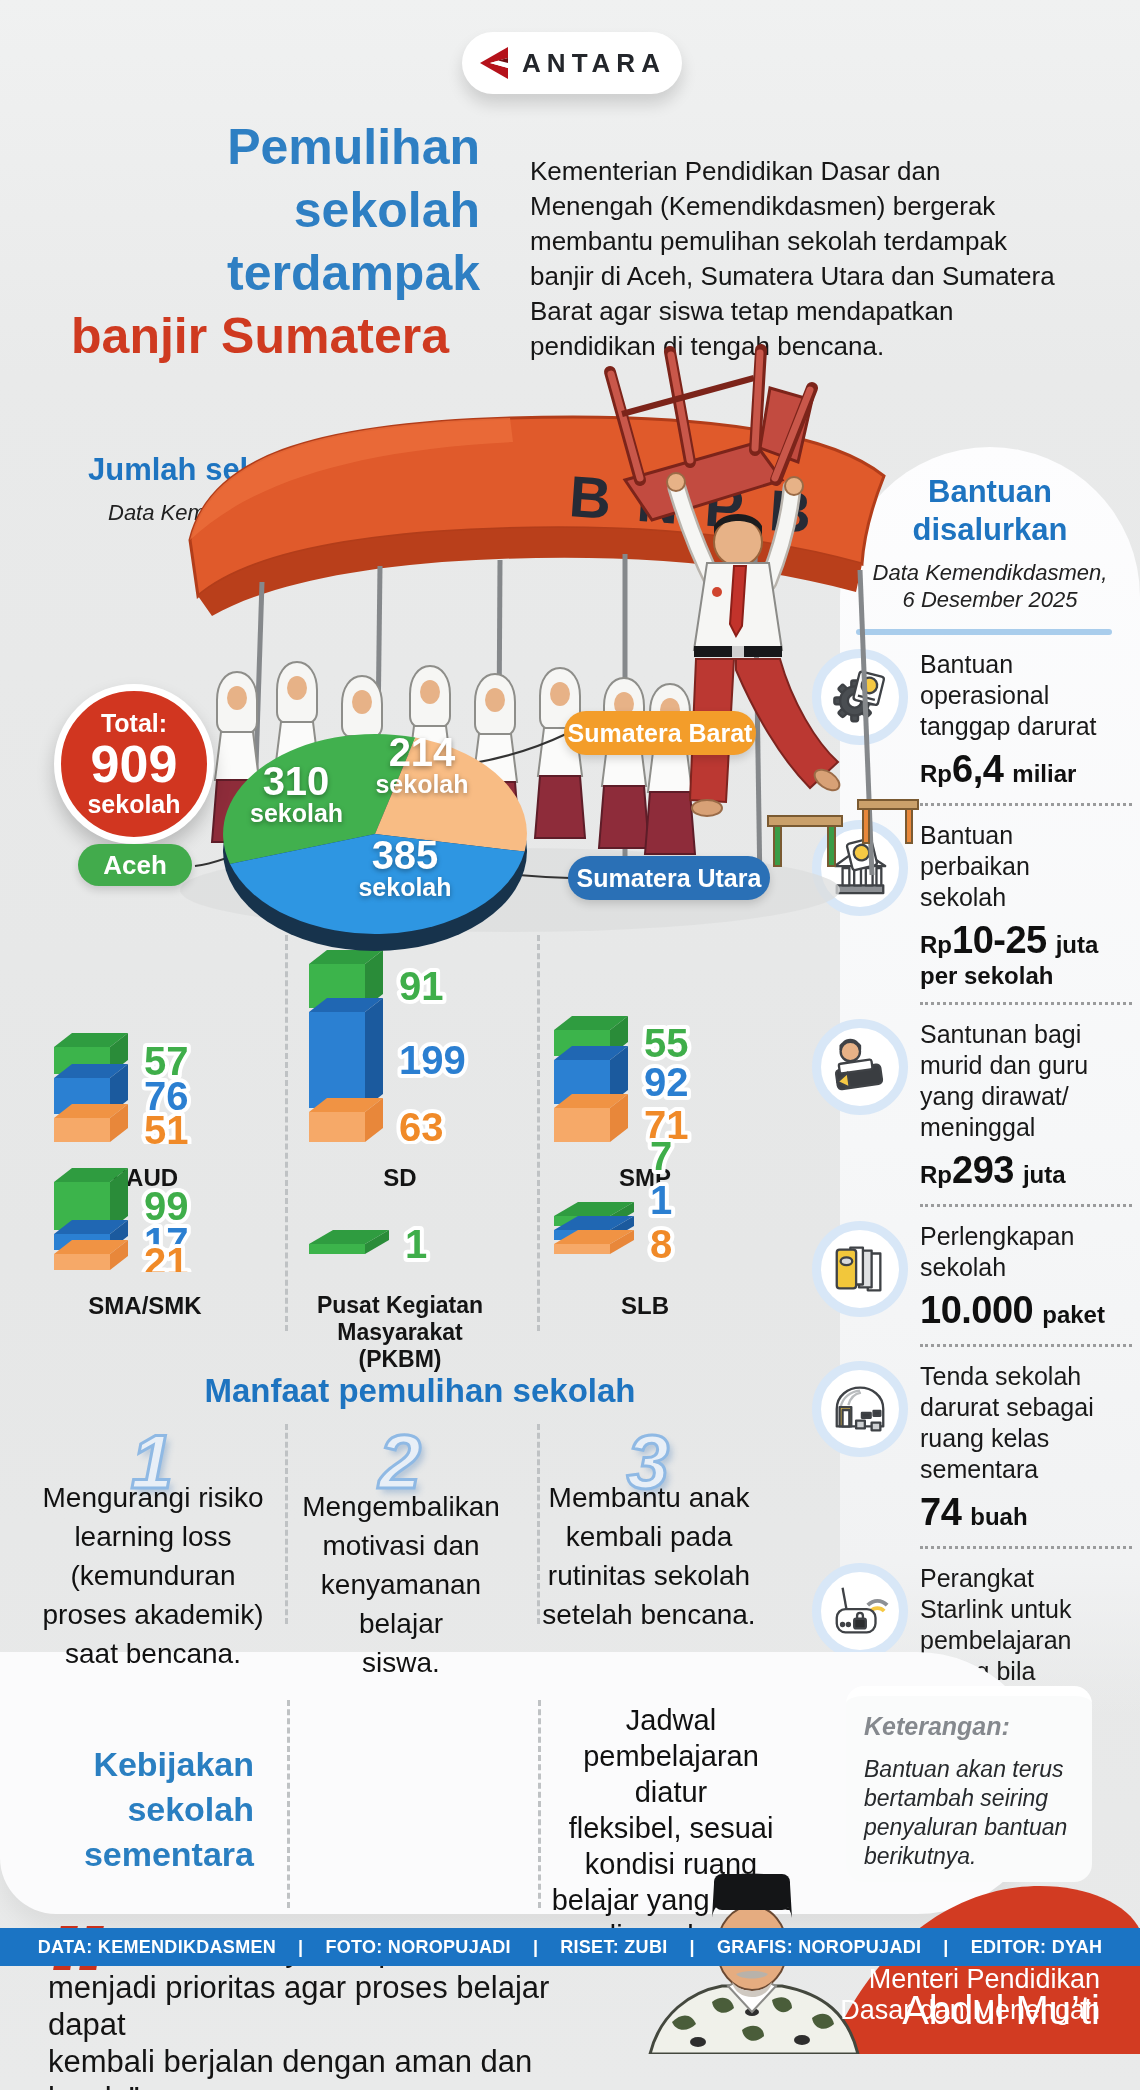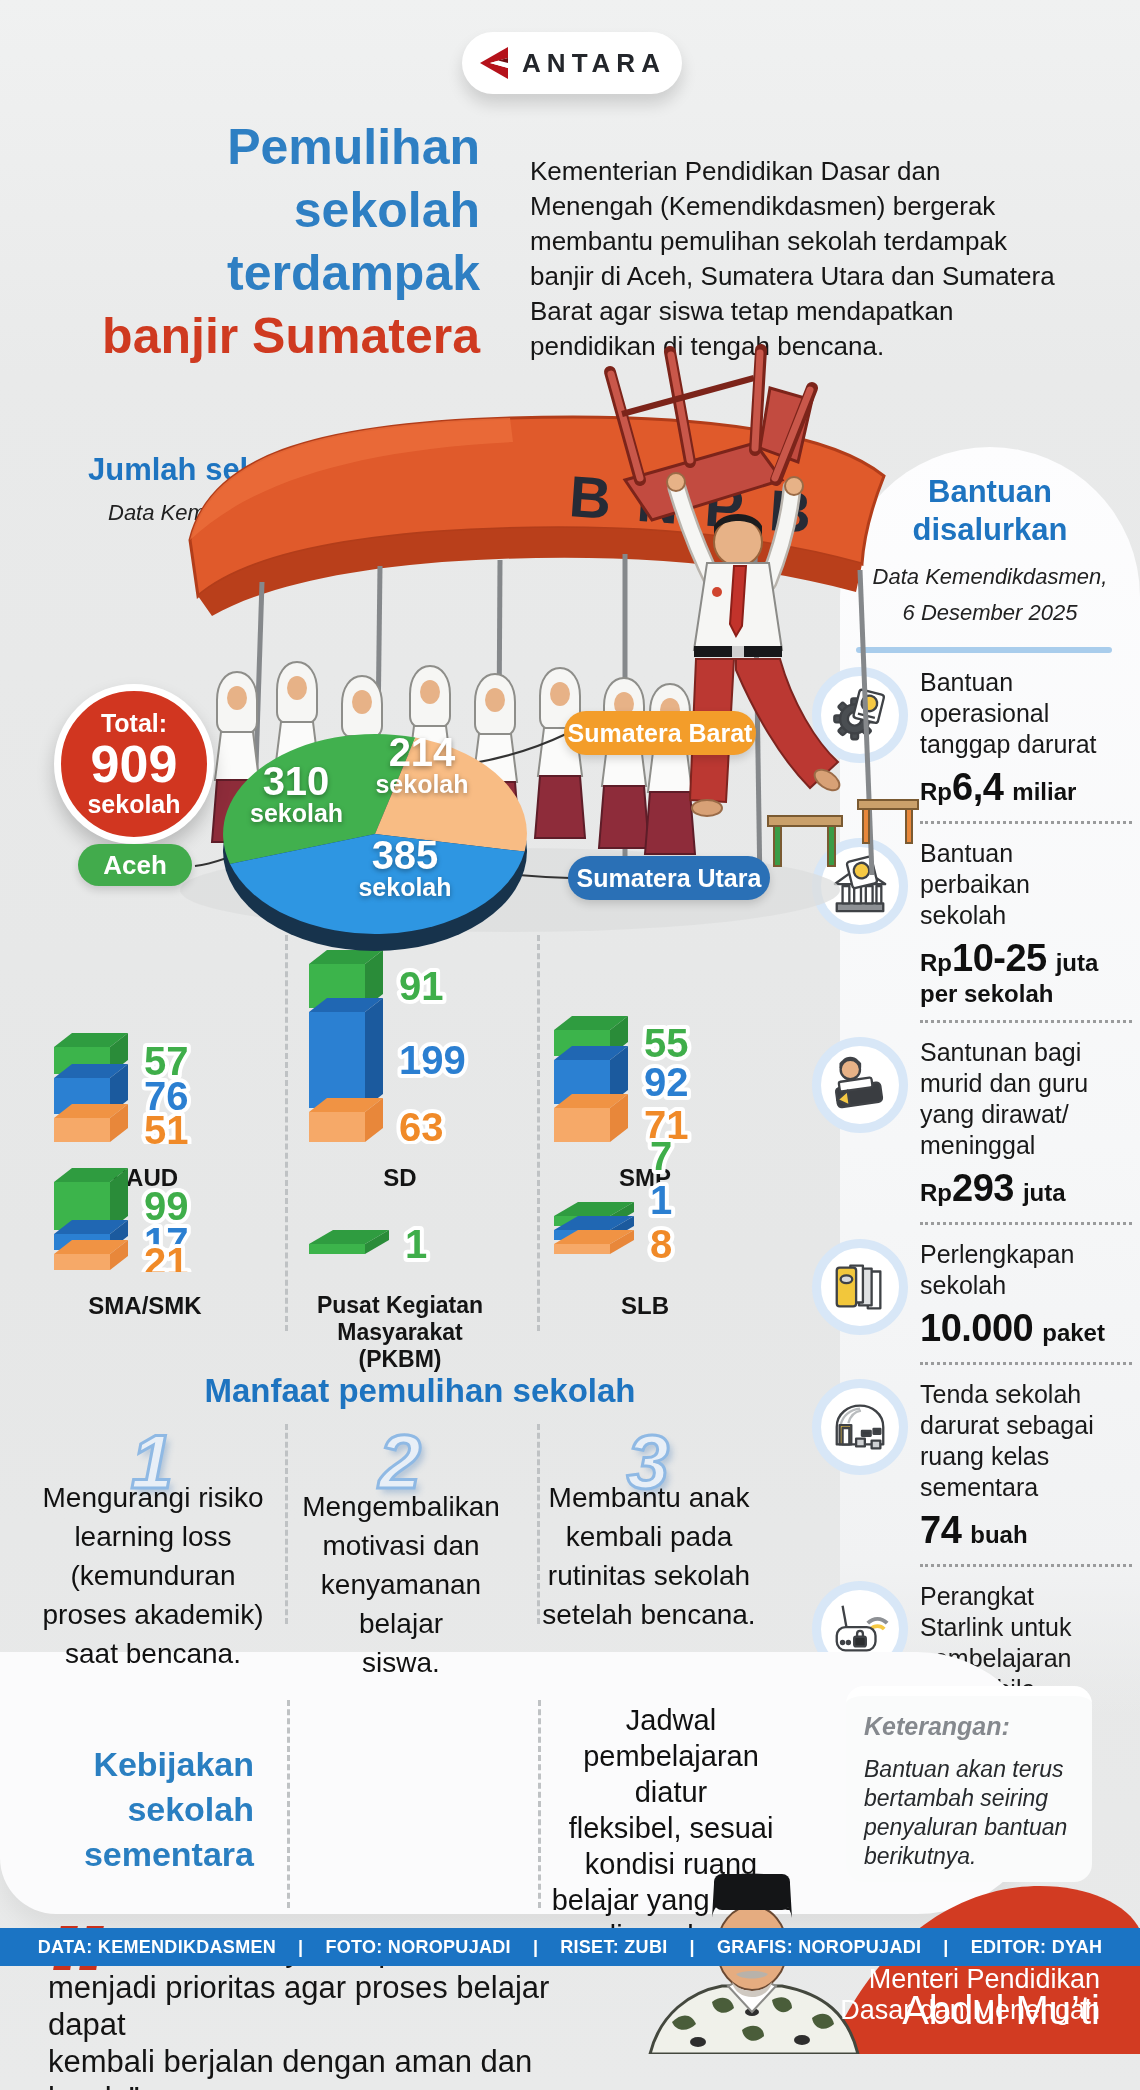--- a/index.html
+++ b/index.html
@@ -6,21 +6,21 @@
   .page{position:relative;width:1140px;height:2090px;overflow:hidden;
     background:linear-gradient(180deg,#f0f1f1 0%,#e9eaea 18%,#e6e7e7 60%,#e9eaea 100%);
     font-family:"Liberation Sans","DejaVu Sans",sans-serif;color:#1c1c1c;}
   .abs{position:absolute;}
   .pre{white-space:pre-line;}
   
   .logo-pill{left:462px;top:32px;width:220px;height:62px;background:#fff;border-radius:31px;
     box-shadow:0 10px 16px rgba(0,0,0,.14);display:flex;align-items:center;justify-content:center;gap:10px;}
   .logo-word{font-size:26px;font-weight:bold;letter-spacing:6px;color:#23262b;}
   .title-block{left:40px;top:116px;width:440px;text-align:right;font-weight:bold;font-size:50px;line-height:63px;color:#2e7fc3;}
-  .title-accent{color:#cf3a20;}
+  .title-accent{color:#cf3a20;text-align:center;}
   .intro{left:530px;top:120px;width:602px;font-size:26px;line-height:35px;color:#161616;margin-top:34px;}
   
   .sec-heading{font-weight:bold;color:#1e74c0;}
   .jumlah-h{left:88px;top:452px;font-size:31px;}
   .jumlah-src{left:108px;top:500px;font-size:22px;font-style:italic;color:#222;}
   .total-circle{left:54px;top:684px;width:146px;height:146px;border-radius:50%;background:#d13620;
     border:7px solid #fff;box-shadow:0 10px 18px rgba(0,0,0,.2);color:#fff;text-align:center;
     display:flex;flex-direction:column;justify-content:center;z-index:6;}
   .total-label{font-size:25px;font-weight:bold;}
   .total-value{font-size:52px;font-weight:bold;line-height:52px;}
@@ -45,21 +45,21 @@
   
   .blob{left:0;top:1652px;width:1048px;height:262px;background:#fbfbfc;border-radius:0 140px 140px 60px;
     box-shadow:0 14px 20px rgba(0,0,0,.05);z-index:1;}
   .policy-h{left:48px;top:1742px;width:206px;text-align:right;font-size:34px;line-height:45px;font-weight:bold;color:#2a7fc1;z-index:2;}
   .dot{width:26px;height:26px;border-radius:50%;background:radial-gradient(circle at 35% 30%,#f06a4e,#d7focus 0,#d73218 60%,#a52310);z-index:2;}
   .policy-t{text-align:center;font-size:29px;line-height:36px;color:#111;z-index:2;}
   
   .panel{left:840px;top:447px;width:300px;height:1268px;border-radius:150px 150px 0 0;
     background:linear-gradient(180deg,#fdfdfe 0%,#f6f7f8 55%,#f1f2f3 88%,rgba(241,242,243,0) 100%);z-index:1;}
   .panel-title{margin-top:26px;text-align:center;font-size:31px;line-height:38px;font-weight:bold;color:#1e74c0;}
-  .panel-src{margin-top:10px;text-align:center;font-size:22px;line-height:36px;font-style:italic;color:#222;}
+  .panel-src{margin-top:10px;text-align:center;font-size:22px;line-height:27px;font-style:italic;color:#222;}
   .panel-divider{margin:16px auto 6px 16px;width:256px;height:6px;border-radius:3px;background:#a9cdec;}
   .aid-item{position:relative;padding-left:80px;padding-right:6px;margin-top:14px;min-height:100px;}
   .aid-icon{position:absolute;left:-28px;top:0;width:96px;height:96px;border-radius:50%;background:#fff;
     border:9px solid #d8e7f7;box-sizing:border-box;display:flex;align-items:center;justify-content:center;}
   .aid-icon svg{width:62px;height:62px;}
   .aid-text{font-size:25px;line-height:31px;color:#191919;}
   .aid-value{margin-top:6px;color:#101010;}
   .vpre{font-size:24px;font-weight:bold;}
   .vbig{font-size:38px;font-weight:bold;letter-spacing:-.5px;}
   .vunit{font-size:24px;font-weight:bold;margin-left:9px;}

